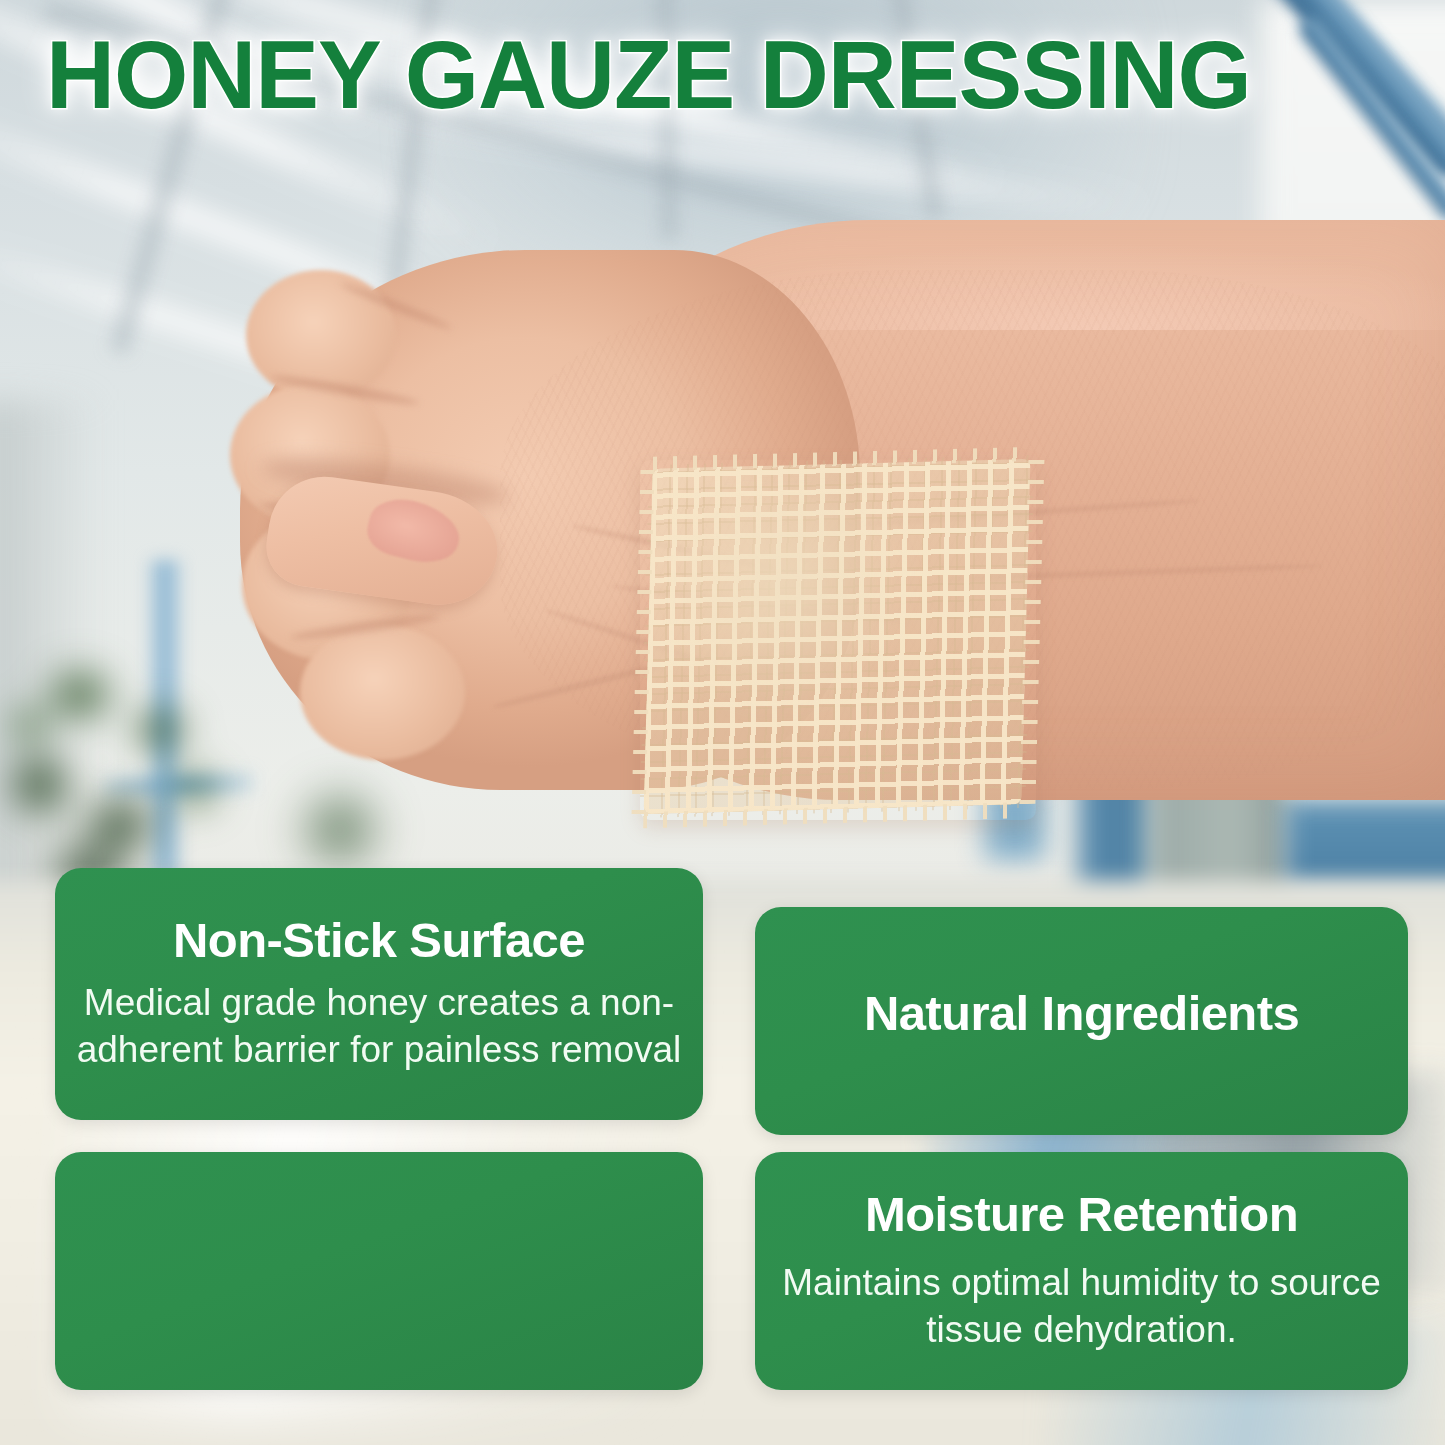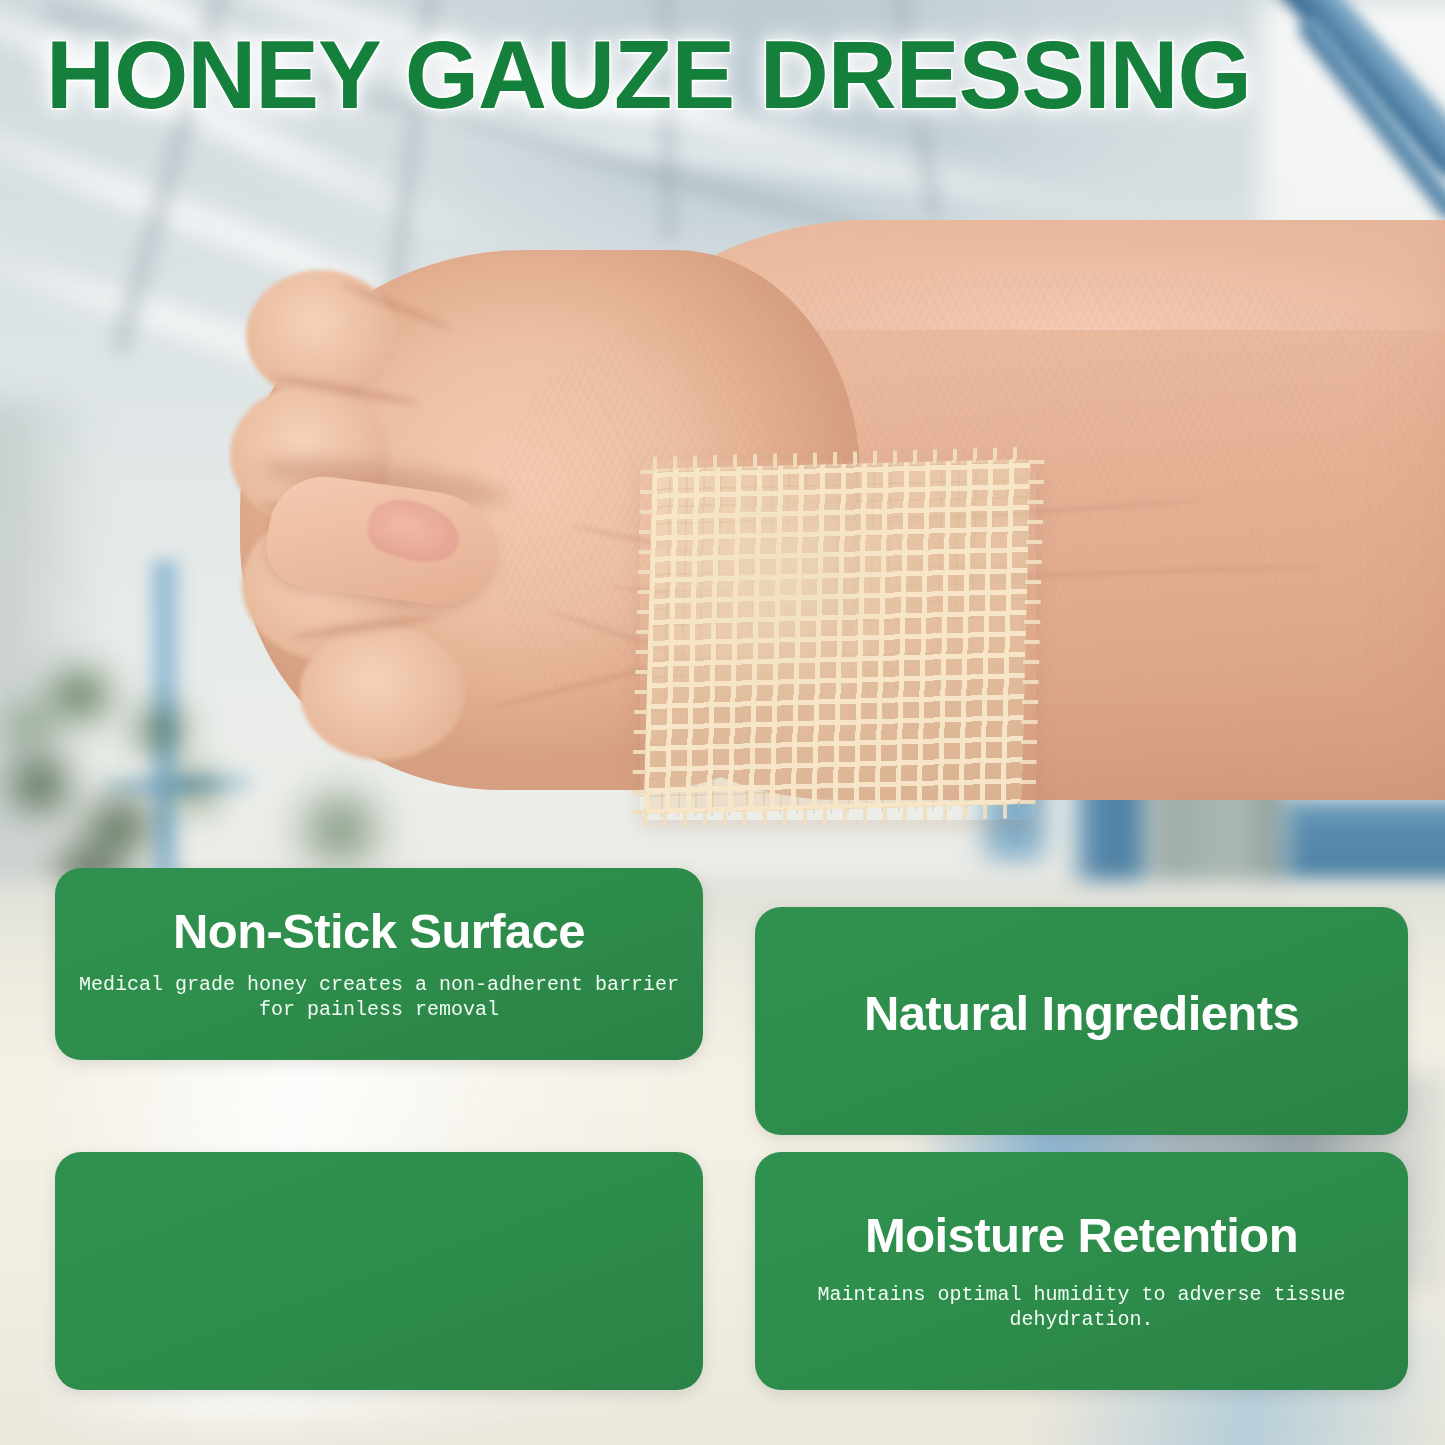--- a/index.html
+++ b/index.html
@@ -409,42 +409,42 @@
     box-shadow: 0 4px 16px rgba(0,0,0,.10);
     display: flex;
     flex-direction: column;
     align-items: center;
     justify-content: center;
     text-align: center;
     padding: 0 18px;
     box-sizing: border-box;
     color: #ffffff;
   }
-  .card-1 { left: 55px;  top: 868px;  width: 648px; height: 192px; }
+  .card-1 { left: 55px;  top: 868px;  width: 648px; height: 252px; }
   .card-2 { left: 755px; top: 868px;  width: 653px; height: 228px; margin-top: 39px; }
   .card-3 { left: 55px;  top: 1152px; width: 648px; height: 238px; }
   .card-4 { left: 755px; top: 1152px; width: 653px; height: 238px; }
 
   .card-title {
     font-size: 49px;
     font-weight: 700;
     letter-spacing: -.6px;
     line-height: 1.05;
     margin: 0 0 14px 0;
     color: #ffffff;
     font-family: "Liberation Sans", sans-serif;
   }
   .card-body {
-    font-size: 20px;
+    font-size: 37px;
     line-height: 1.26;
     font-weight: 400;
     color: #f2fbf3;
     margin: 0;
     max-width: 620px;
-    font-family: Liberation Mono, monospace;
+    font-family: Liberation Sans, sans-serif;
   }
   .card-3 .card-title, .card-4 .card-title { margin-bottom: 20px; }
 </style>
 </head>
 <body>
 
 <div id="poster">
 
   <div class="bg-layer">
     <div class="bg-base"></div>
@@ -539,16 +539,16 @@
 
   <div class="card card-2">
     <div class="card-title">Natural Ingredients</div>
   </div>
 
   <div class="card card-3">
   </div>
 
   <div class="card card-4">
     <div class="card-title">Moisture Retention</div>
-    <div class="card-body">Maintains optimal humidity to adverse tissue dehydration.</div>
+    <div class="card-body">Maintains optimal humidity to source tissue dehydration.</div>
   </div>
 
 </div>
 
 </body></html>

